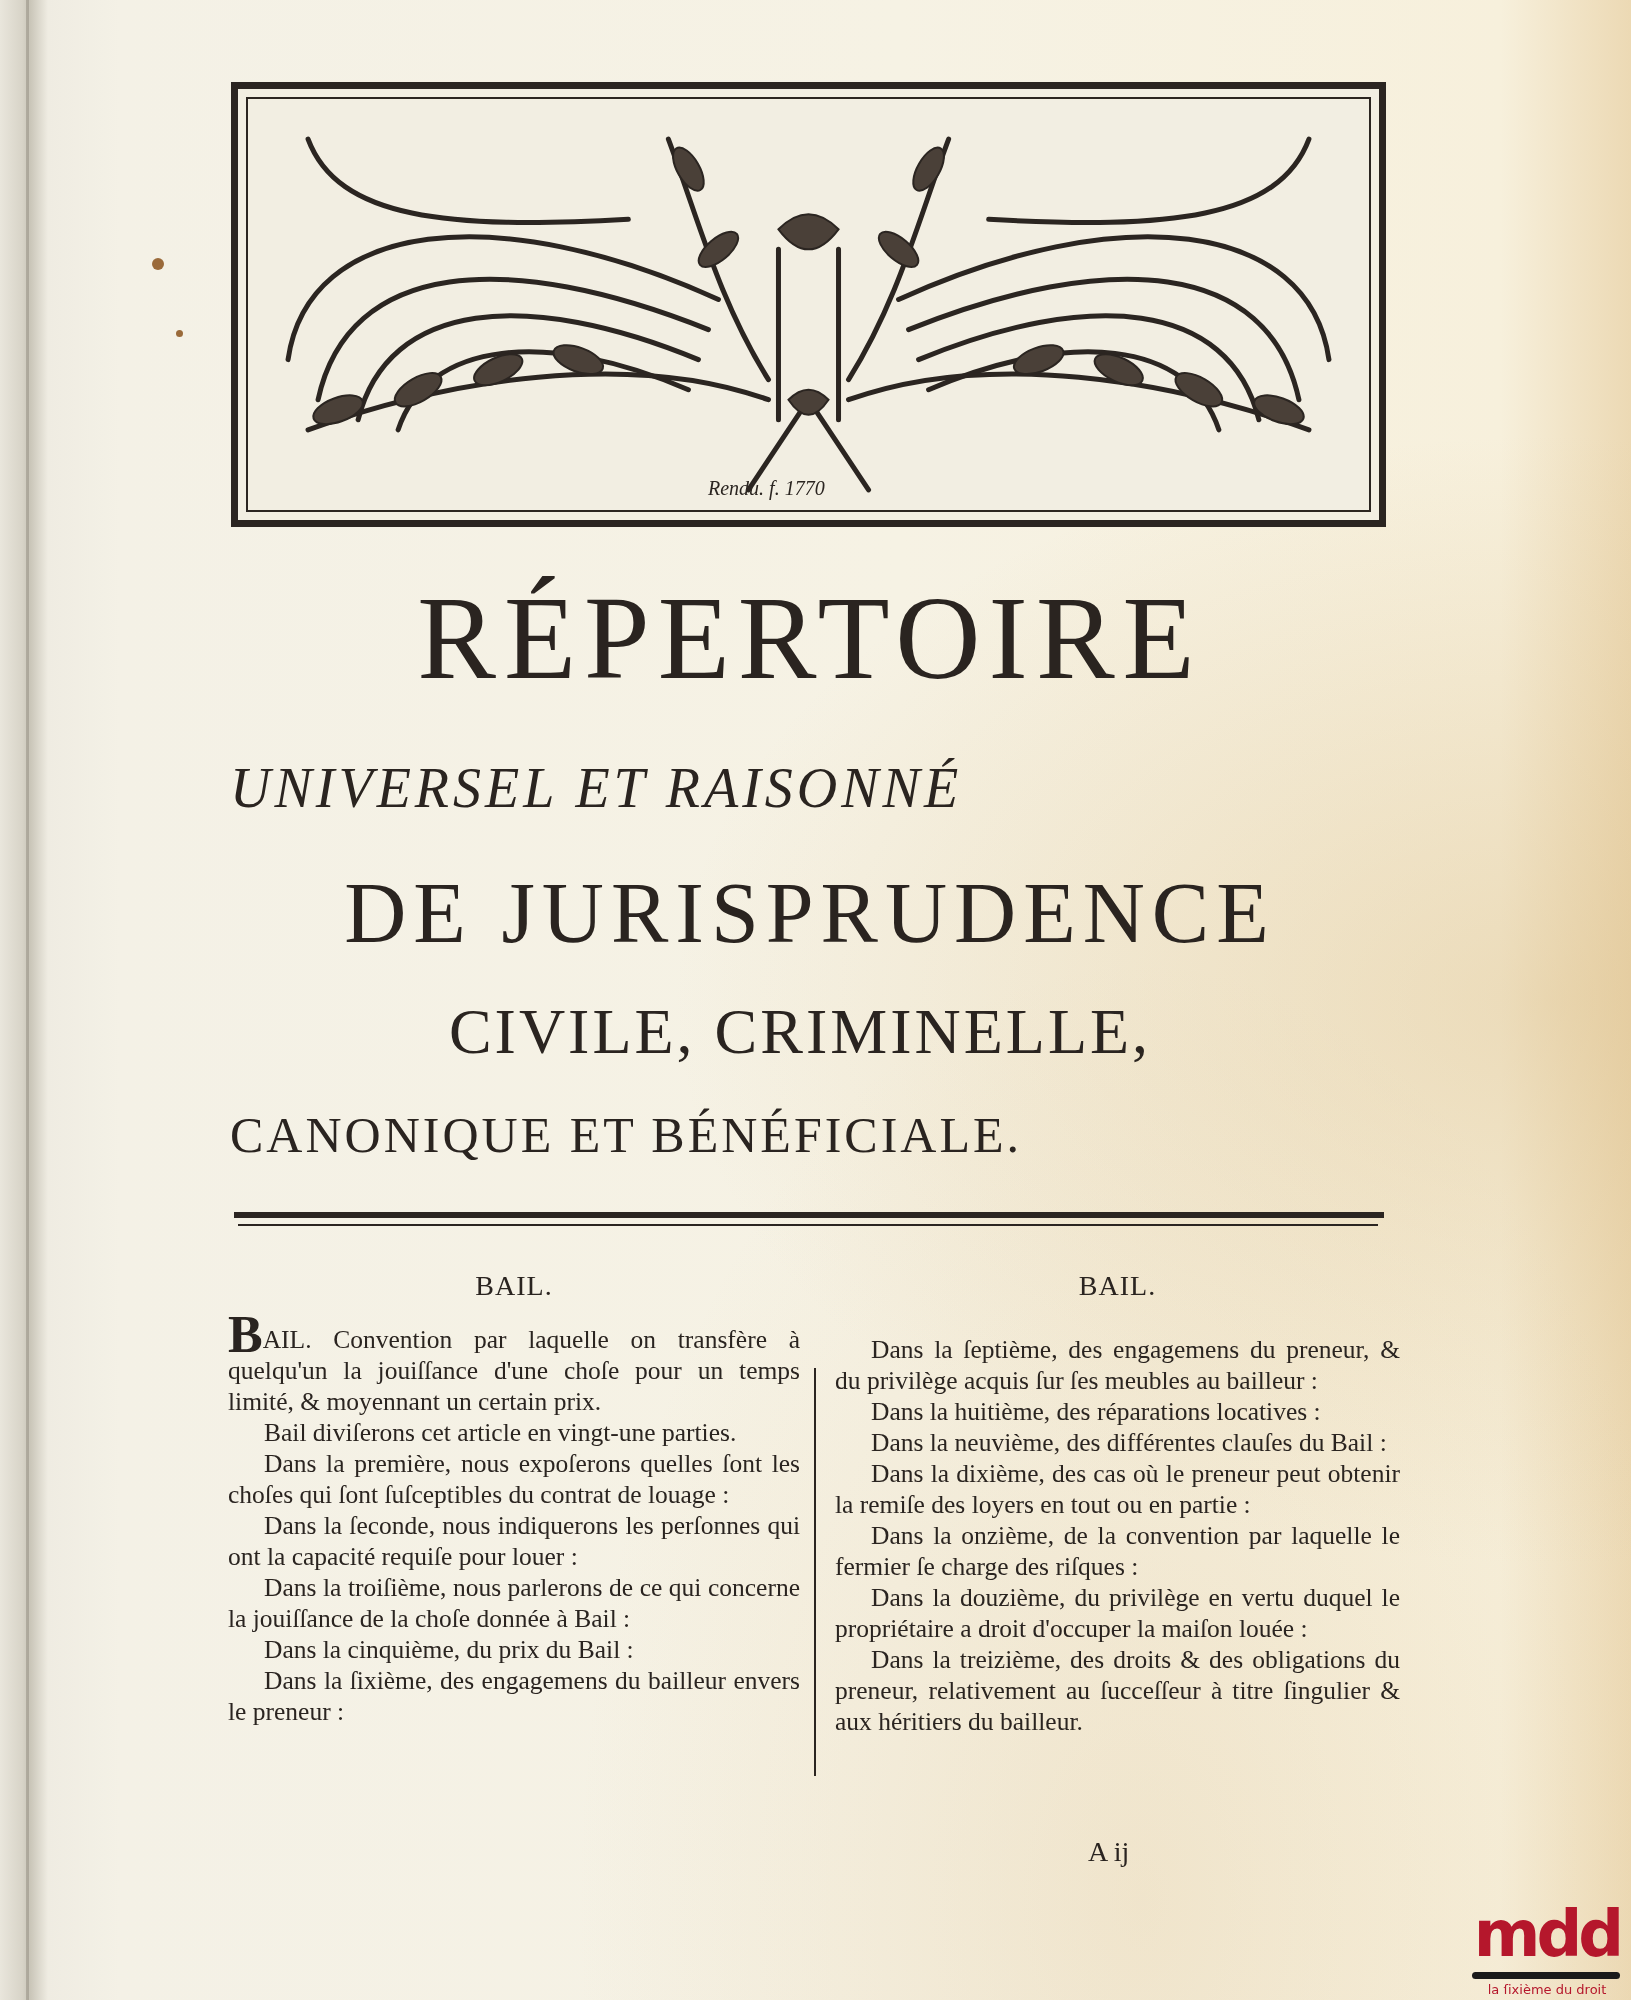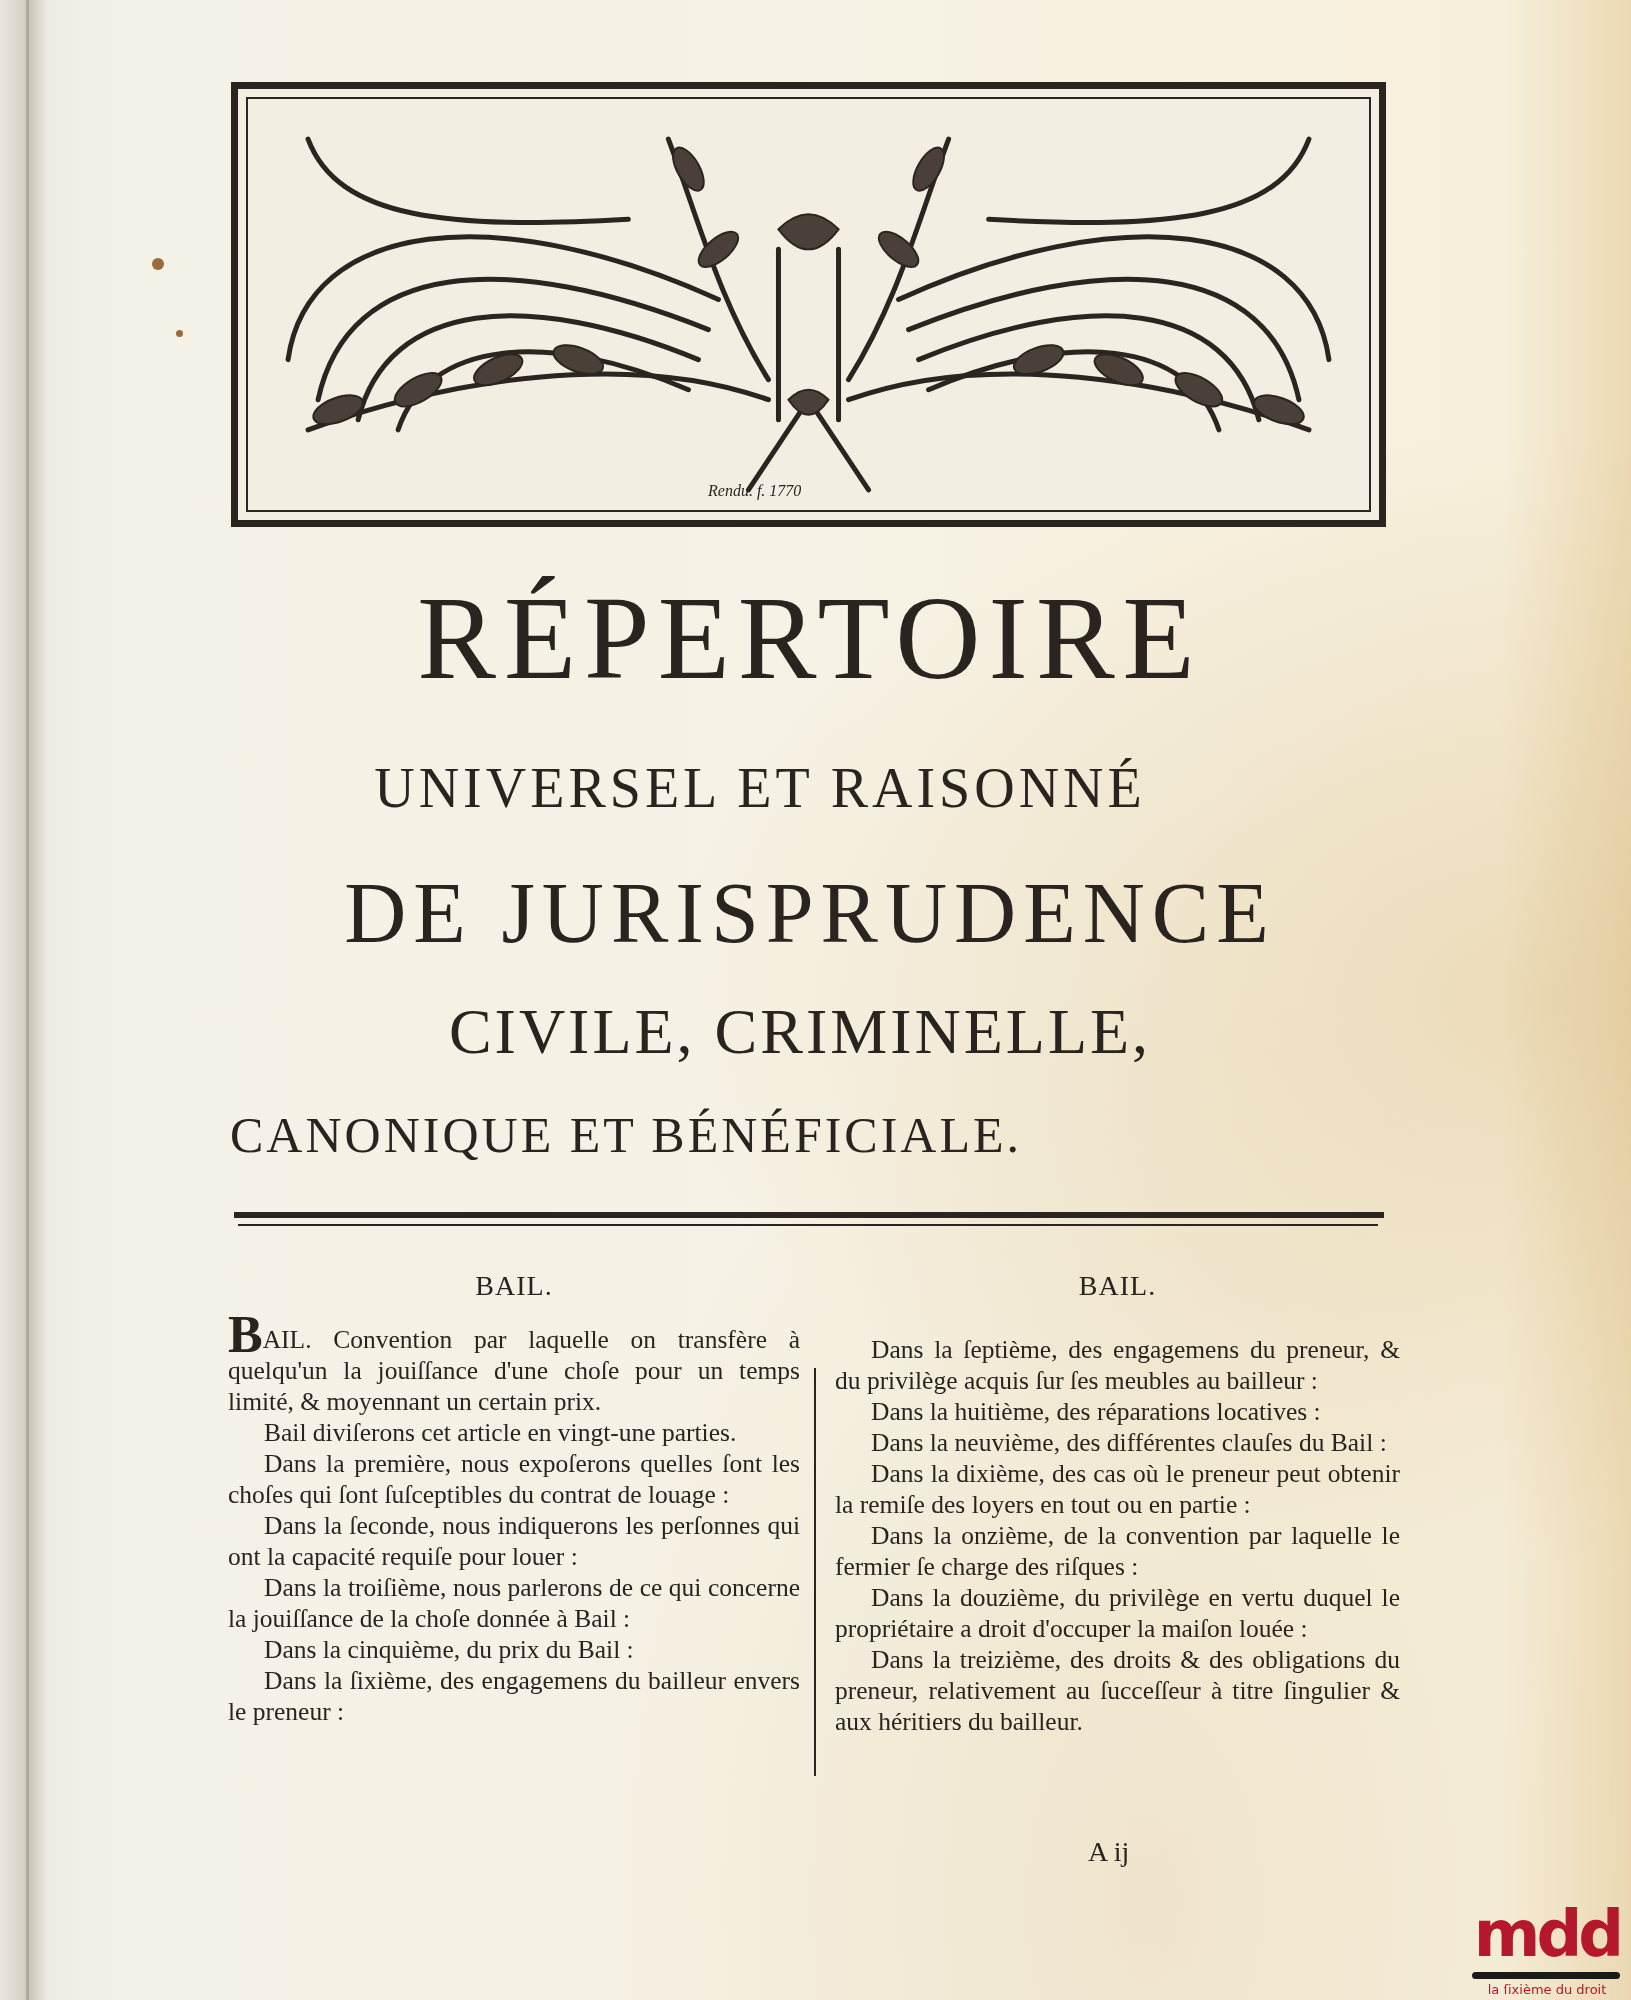--- a/index.html
+++ b/index.html
@@ -28,31 +28,31 @@
     background: #f2eee2;
   }
   .ornament-inner {
     position: absolute; left: 8px; top: 8px; right: 8px; bottom: 8px;
     border: 2px solid #2b2521;
     overflow: hidden;
   }
   .ornament svg { position: absolute; left: 0; top: 0; width: 100%; height: 100%; }
   .engraver-sig {
     position: absolute; left: 460px; bottom: 10px;
-    font-size: 16px; font-style: italic; color: #2b2521;
+    font-size: 20px; font-style: italic; color: #2b2521;
   }
   
   .title-main {
     position: absolute; left: 230px; top: 580px; width: 1160px; text-align: center;
     font-size: 118px; letter-spacing: 8px; line-height: 1;
     font-weight: normal; color: #2a2420;
   }
   .title-sub1 {
-    position: absolute; left: 230px; top: 760px; width: 1060px; text-align: center;
-    font-size: 56px; letter-spacing: 4px; line-height: 1; color: #2a2420;
+    position: absolute; left: 230px; top: 760px; width: 1060px; text-align: left;
+    font-size: 56px; font-style: italic; letter-spacing: 4px; line-height: 1; color: #2a2420;
   }
   .title-sub2 {
     position: absolute; left: 230px; top: 870px; width: 1160px; text-align: center;
     font-size: 86px; letter-spacing: 7px; line-height: 1; color: #2a2420;
   }
   .title-sub3 {
     position: absolute; left: 230px; top: 1000px; width: 1140px; text-align: center;
     font-size: 64px; letter-spacing: 3px; line-height: 1; color: #2a2420;
   }
   .title-sub4 {

